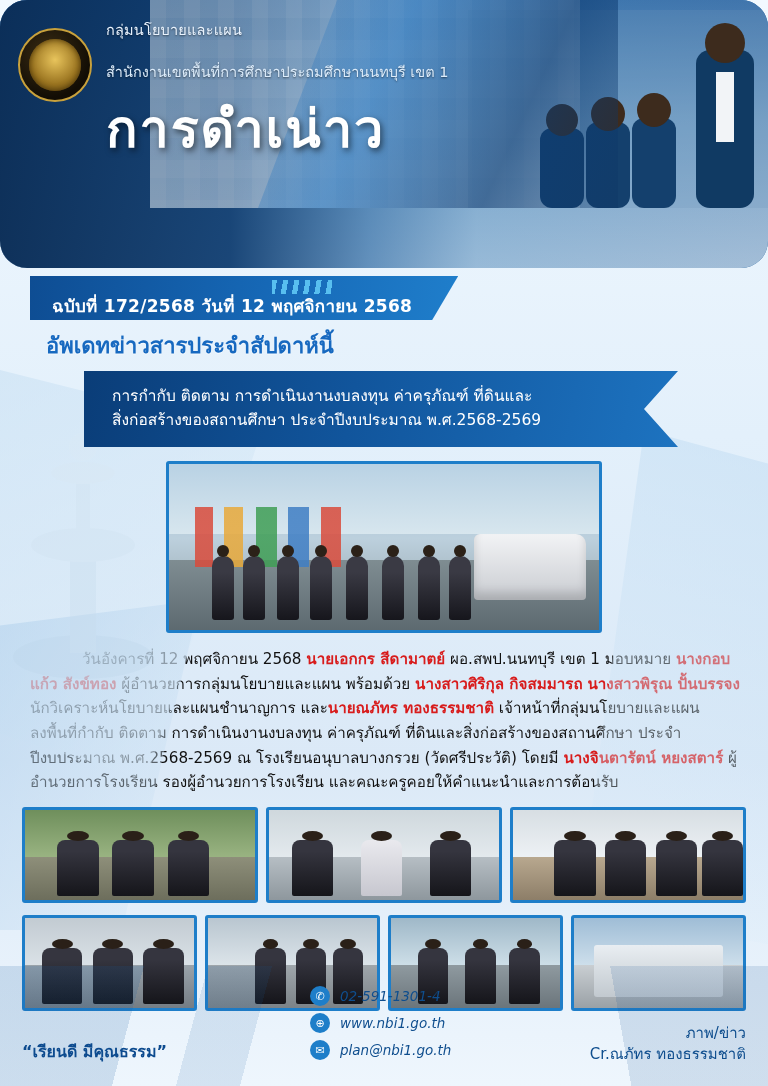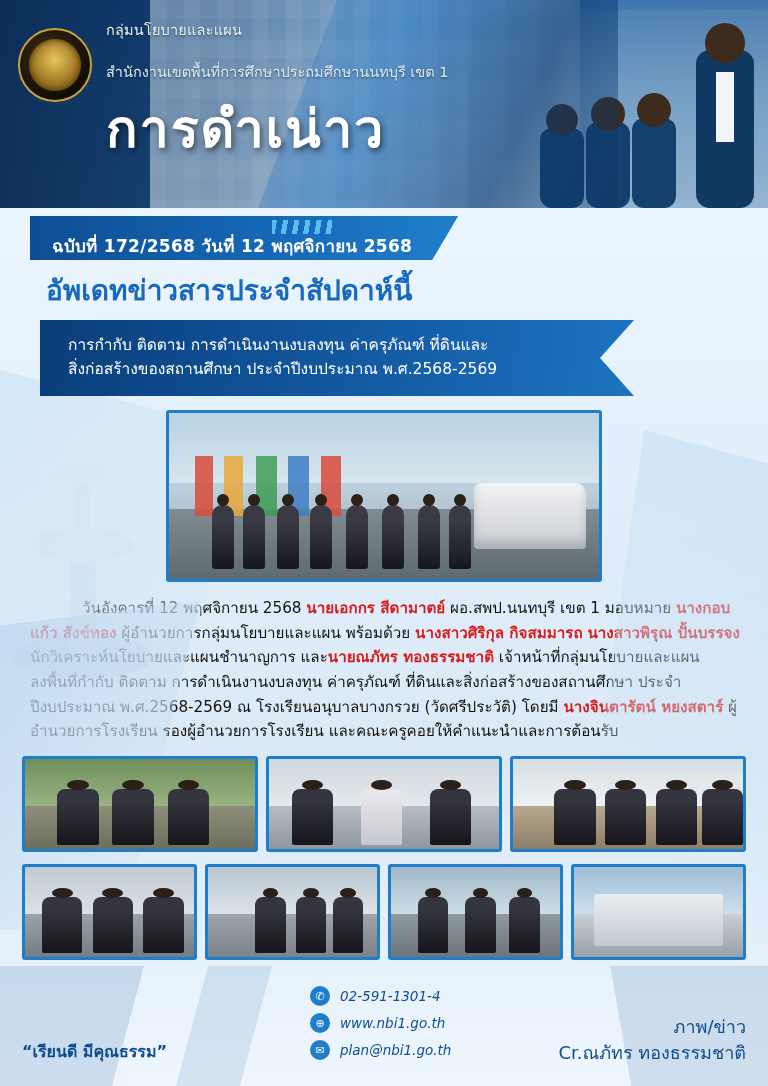--- a/index.html
+++ b/index.html
@@ -39,23 +39,24 @@
   }
   .bg-fountain {
     position: absolute; left: 8px; top: 395px;
     width: 150px; height: 290px;
     opacity: .32;
   }
 
   
   .header {
     position: relative;
-    height: 208px;
+    height: 268px;
     overflow: hidden;
     background: linear-gradient(100deg, #0d3f78 0%, #14559b 32%, #1d6fc0 55%, #2b8bd8 75%, #0c4e8f 100%);
+    border-radius: 27px;
   }
   .hdr-photo {
     position: absolute; inset: 0;
     background:
       linear-gradient(90deg, rgba(9,44,86,.97) 0%, rgba(12,58,110,.92) 30%, rgba(20,86,150,.55) 48%, rgba(22,96,160,.25) 62%, rgba(20,70,130,.18) 100%),
       linear-gradient(180deg, #4a7fb5 0%, #8fb6d6 45%, #c3d8ea 100%);
   }
   .hdr-building {
     position: absolute; left: 150px; top: 0; width: 430px; height: 208px;
     background:
@@ -119,26 +120,26 @@
   .issue-stripes {
     position: absolute; left: 272px; top: 4px;
     width: 60px; height: 14px;
     background: repeating-linear-gradient(100deg, #5fc8f5 0 5px, transparent 5px 11px);
     opacity: .9;
   }
 
   
   .update-head {
     margin: 8px 12px 0 46px;
-    color: #1769c0; font-size: 28px; font-weight: bold;
+    color: #1769c0; font-size: 22px; font-weight: bold;
     text-shadow: 0 1px 1px rgba(255,255,255,.7);
   }
 
   
-  .topic-wrap { position: relative; margin-top: 8px; height: 76px; }
+  .topic-wrap { position: relative; margin-top: 8px; height: 76px; margin-left: 44px; }
   .topic-band {
     position: absolute; left: 40px; top: 0;
     width: 594px; height: 76px;
     background: linear-gradient(100deg, #0a3d78 0%, #11559c 45%, #1d73c0 100%);
     clip-path: polygon(0 0, 100% 0, calc(100% - 34px) 50%, 100% 100%, 0 100%);
     padding: 13px 60px 0 28px;
     color: #ffffff; font-size: 15.5px; line-height: 1.55;
   }
 
   
@@ -226,21 +227,21 @@
   .c-row { display: flex; align-items: center; gap: 10px; }
   .c-ic {
     width: 20px; height: 20px; border-radius: 50%;
     background: #1e7ec9; color: #fff;
     display: flex; align-items: center; justify-content: center;
     font-size: 11px;
   }
   .c-tx { color: #0f4e8e; font-size: 13.5px; font-style: italic; }
   .credit {
     position: absolute; right: 22px; bottom: 20px;
-    text-align: right; color: #0f4e8e; font-size: 18px; line-height: 1.45;
+    text-align: right; color: #0f4e8e; font-size: 15px; line-height: 1.45;
   }
 </style>
 </head>
 <body>
 
 <div class="page">
 
   <div class="bg-left-tri"></div>
   <div class="bg-left-tri2"></div>
   <div class="bg-right-band"></div>

